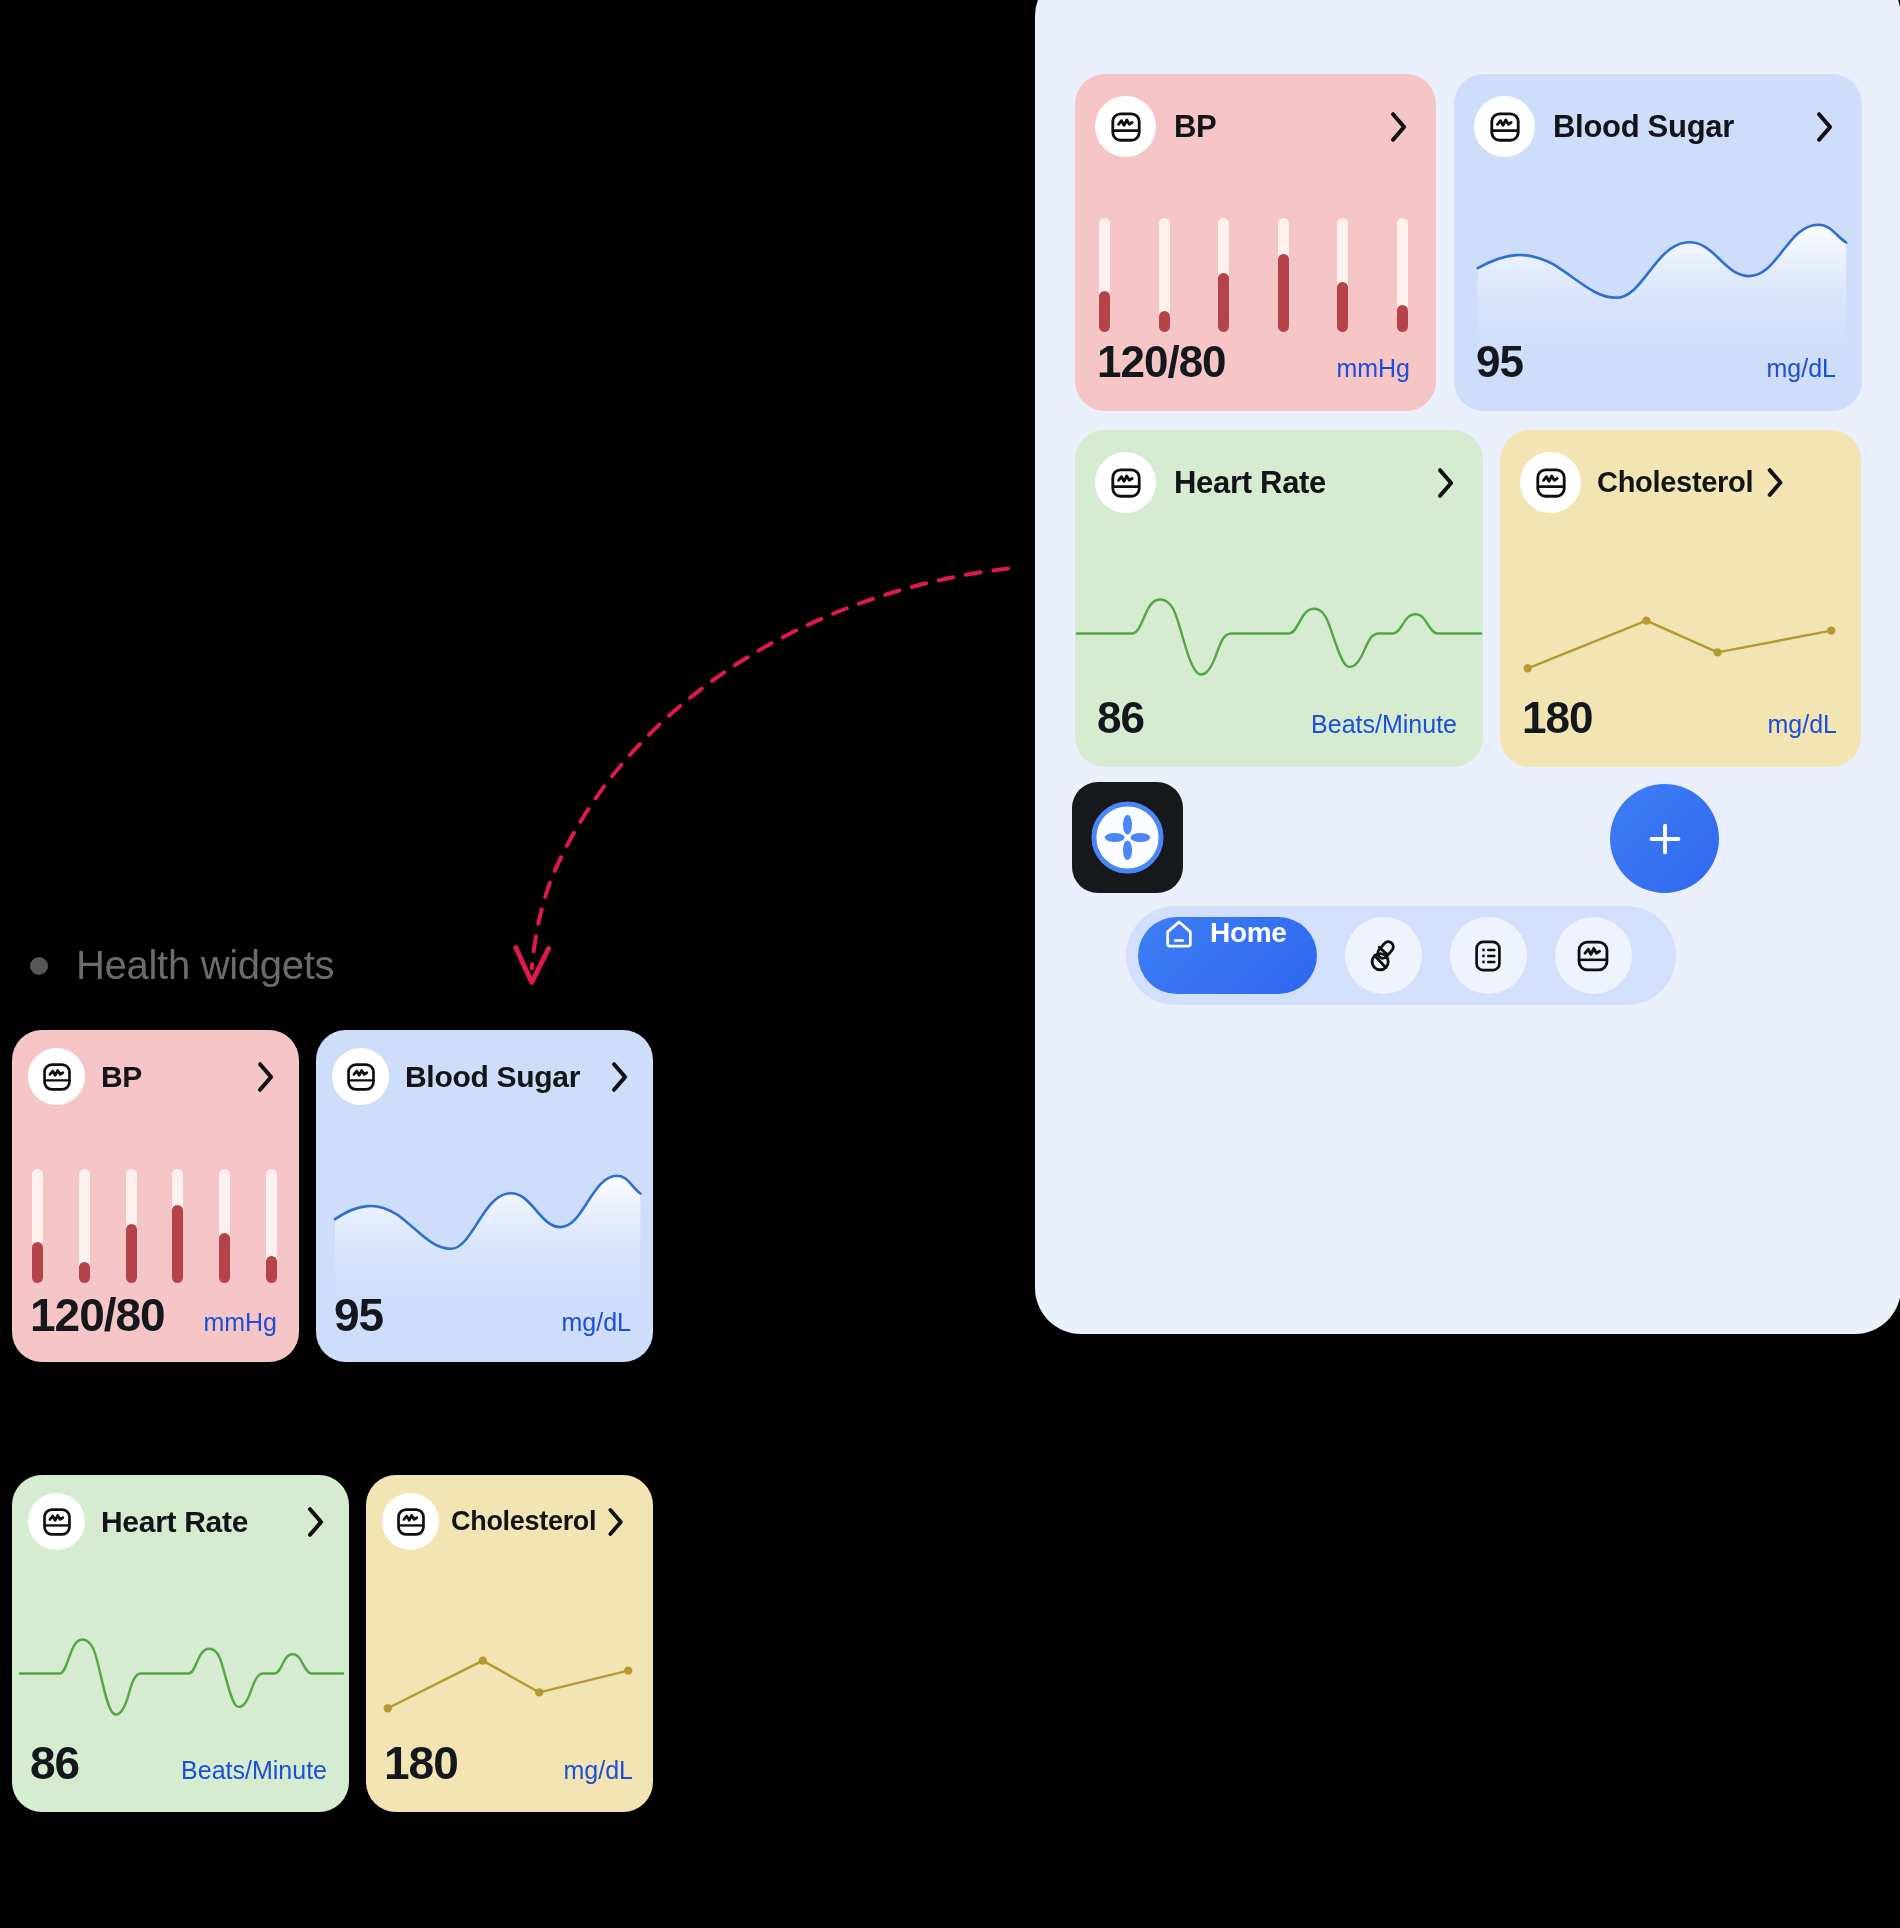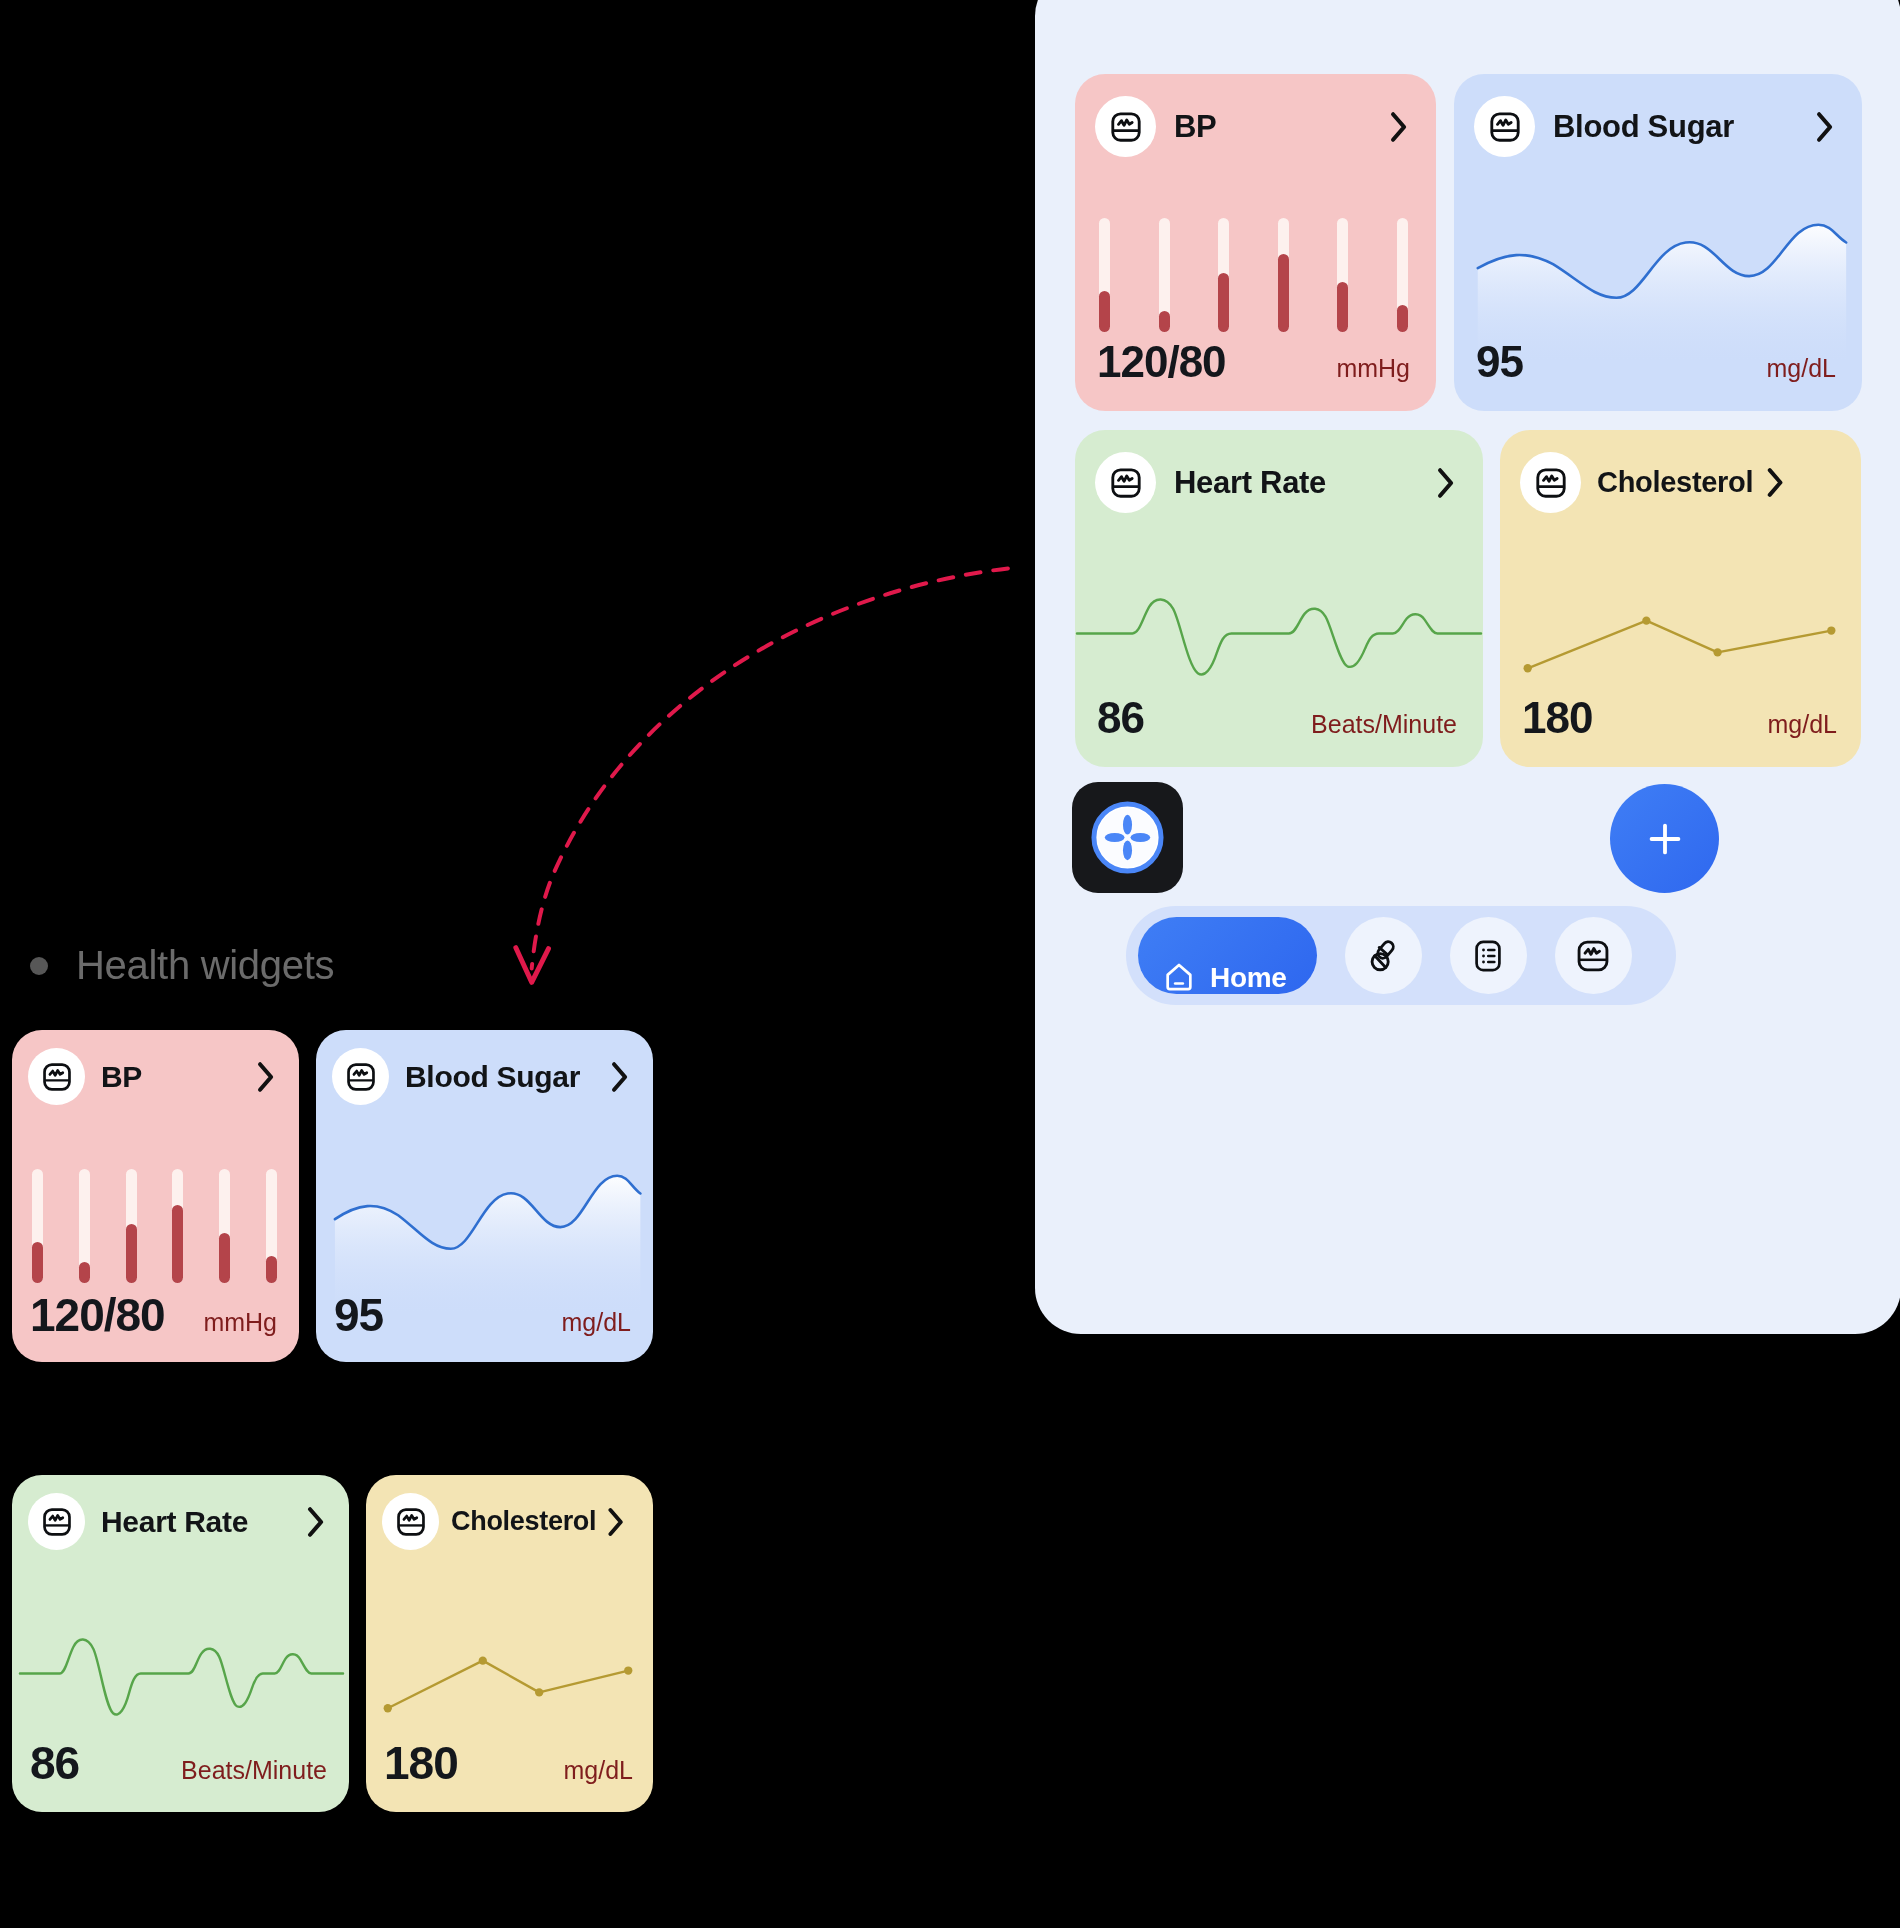--- a/index.html
+++ b/index.html
@@ -50,21 +50,21 @@
     letter-spacing: -0.3px;
     white-space: nowrap;
   }
   .chev { margin-left: auto; flex: none; display: flex; align-items: center; }
   .card-foot {
     position: absolute; left: 0; bottom: 0;
     width: 100%;
     display: flex; align-items: baseline;
   }
   .card-value { font-weight: 700; color: #14171c; letter-spacing: -1px; white-space: nowrap; }
-  .card-unit { margin-left: auto; font-weight: 500; color: #7f1d1d; white-space: nowrap; }
+  .card-unit { margin-left: auto; font-weight: 500; color: #1d4ed8; white-space: nowrap; }
 
   .plot { position: absolute; left: 0; width: 100%; }
   .plot svg { display: block; width: 100%; height: 100%; }
 
   
   .bp-bars { display: flex; align-items: flex-start; justify-content: space-between; height: 100%; }
   .bp-bar { position: relative; border-radius: 98px; background: #fdf1ee; }
   .bp-fill { position: absolute; left: 0; bottom: 0; width: 100%; border-radius: 98px; background: #b4444a; }
 
   
@@ -83,21 +83,21 @@
 
   
   .navbar {
     position: absolute;
     background: #d3e0fb;
     border-radius: 98px;
     display: flex; align-items: center;
     padding: 0 12px;
   }
   .nav-home {
-    display: flex; align-items: flex-end; gap: 14px;
+    display: flex; align-items: flex-start; gap: 14px;
     background: linear-gradient(135deg,#3f7ef5 0%,#2e67ef 100%);
     border-radius: 98px;
     height: 77px; padding: 0 30px 0 24px;
   }
   .nav-home-label { color: #fff; font-size: 28px; font-weight: 600; letter-spacing: -0.3px; }
   .nav-pill {
     width: 77px; height: 77px; border-radius: 50%;
     background: #eef3fd;
     display: flex; align-items: center; justify-content: center;
     margin-left: 28px;

